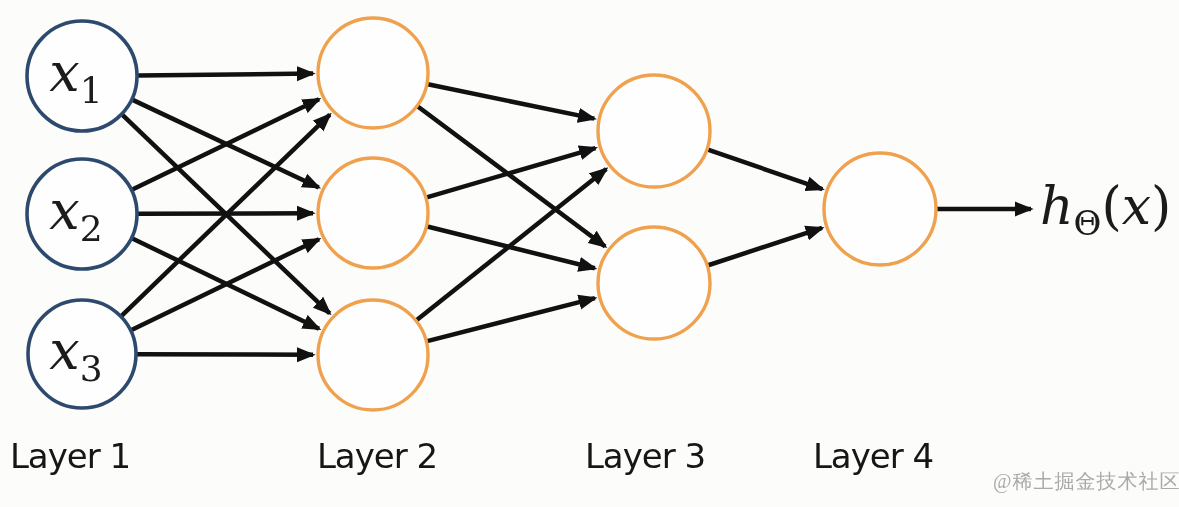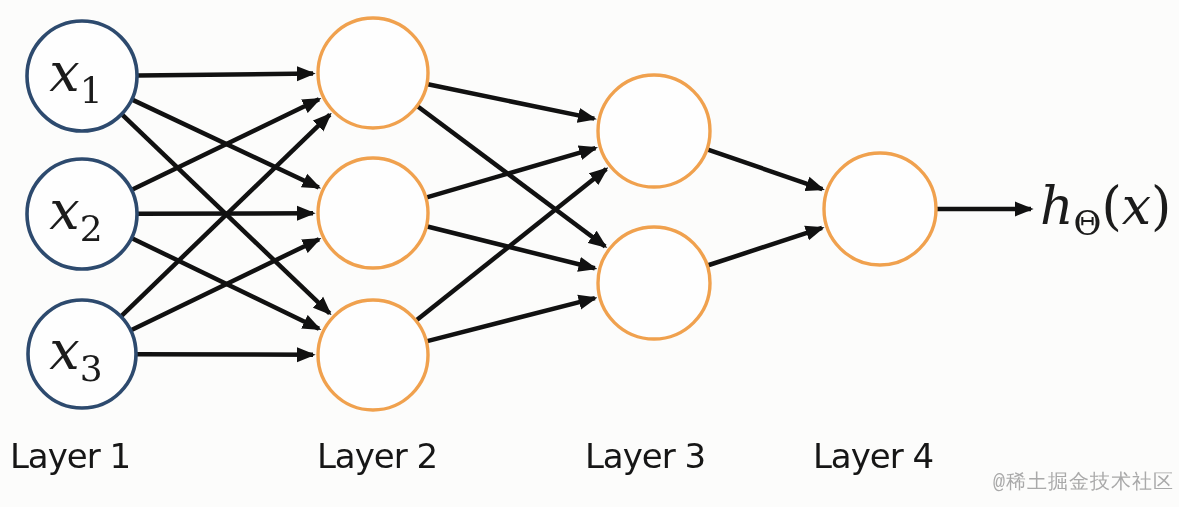--- a/index.html
+++ b/index.html
@@ -22,21 +22,21 @@
     top: 0;
   }
   .watermark {
     position: absolute;
     left: 993px;
     top: 468px;
     width: 180px;
     font-size: 20px;
     letter-spacing: 1px;
     color: #a9a9a9;
-    font-family: Liberation Mono, monospace;
+    font-family: Liberation Serif, serif;
     white-space: nowrap;
   }
 </style>
 </head>
 <body>
 
 <div class="stage">
   <svg id="net" width="1179" height="507" viewBox="0 0 1179 507">
       <defs>
         <marker id="arw" viewBox="0 0 10 8" refX="8.6" refY="4" markerWidth="4.2" markerHeight="3.6" orient="auto" markerUnits="strokeWidth">

